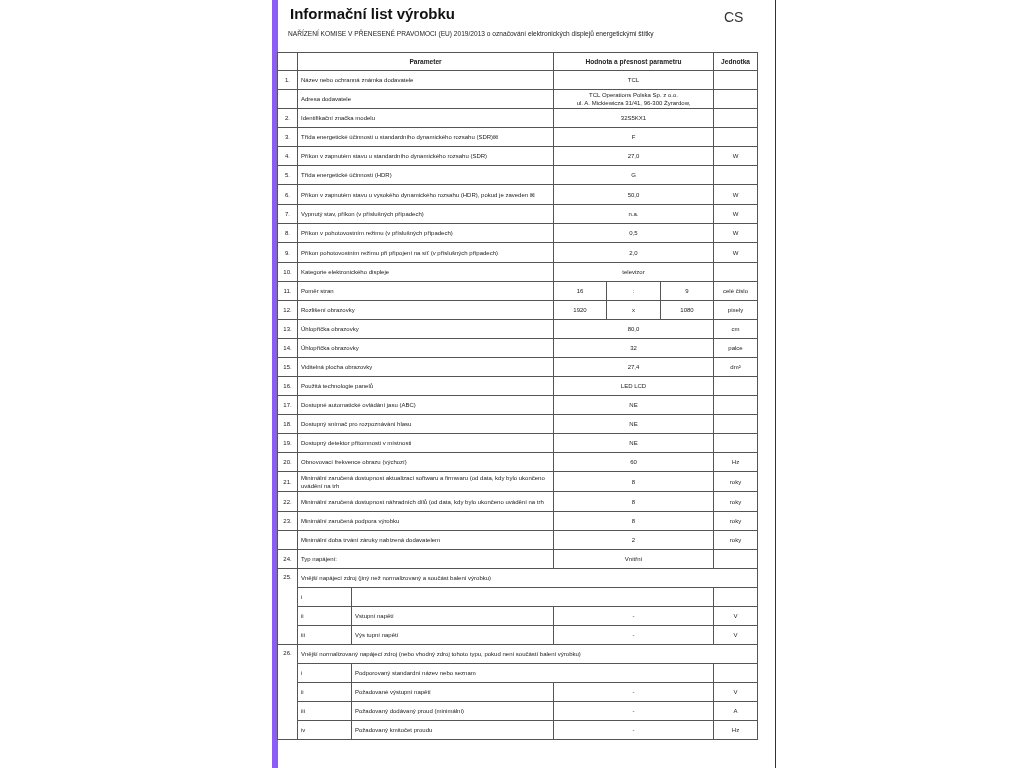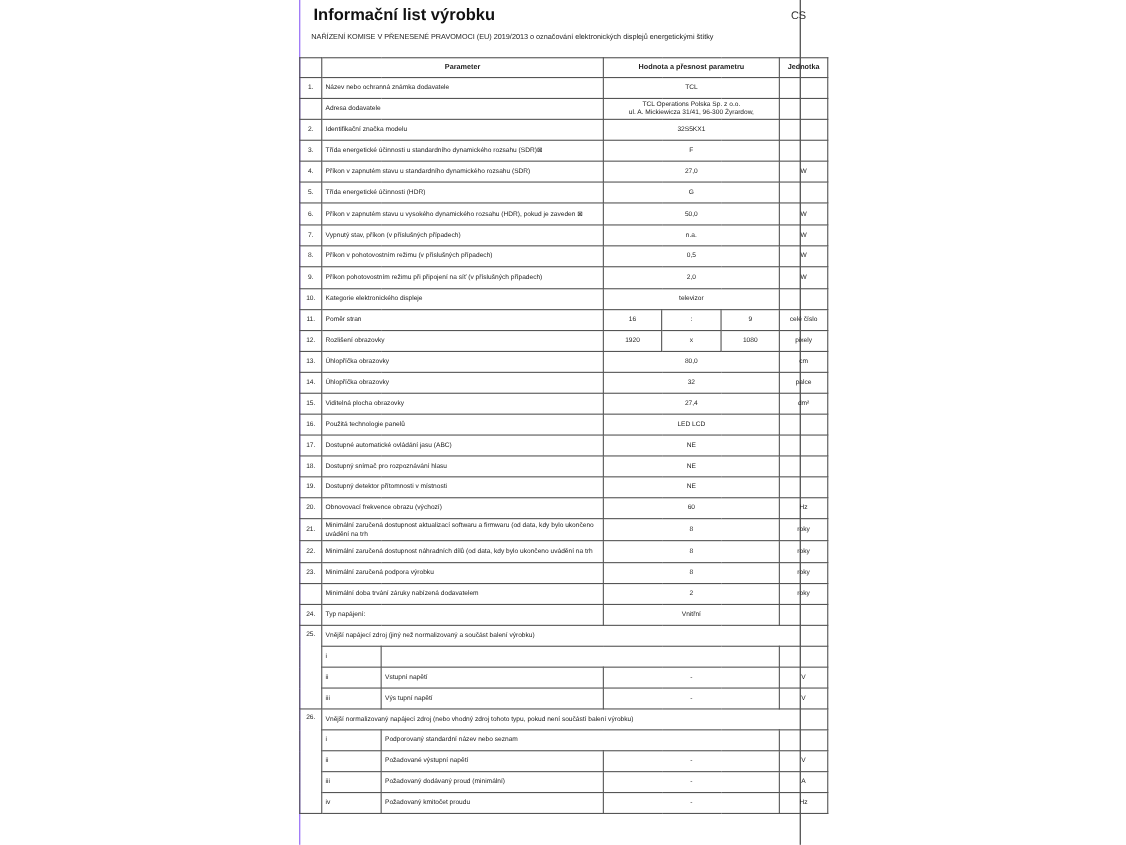--- a/index.html
+++ b/index.html
@@ -1,21 +1,21 @@
 <!DOCTYPE html>
 <html><head>
 <meta charset="utf-8">
 <style>
   html, body { margin:0; padding:0; background:#ffffff; }
   body { width:1024px; height:768px; position:relative; overflow:hidden;
          font-family:"Liberation Sans", sans-serif; color:#222; }
-  #sheet { position:absolute; left:272px; top:0; width:456px; height:768px;
-           border-left:1px solid #8b5cf6; border-right:1px solid #333; box-sizing:border-box; }
+  #sheet { position:absolute; left:272px; top:0; width:504px; height:768px;
+           border-left:6px solid #8b5cf6; border-right:1px solid #333; box-sizing:border-box; }
   .title { position:absolute; left:12px; top:5px; font-size:15px; font-weight:bold; color:#111; }
-  .lang { position:absolute; left:446px; top:9px; font-size:10px; color:#333; }
+  .lang { position:absolute; left:446px; top:9px; font-size:14px; color:#333; }
   .subtitle { position:absolute; left:10px; top:28px; width:420px; font-size:6.6px; line-height:11px; color:#222; }
   table { position:absolute; left:-1px; top:52px; width:480px; border-collapse:collapse; table-layout:fixed; }
   td, th { border:1px solid #555; font-size:6px; padding:0 3px; height:18px; vertical-align:middle; }
   th { font-weight:bold; font-size:6.6px; text-align:center; height:17px; color:#222; }
   td.num { text-align:center; padding:0; }
   td.val { text-align:center; }
   td.unit { text-align:center; font-size:6px; }
   td.param { text-align:left; line-height:8px; }
   .addr { line-height:8px; }
   .tall td { height:19px; }

